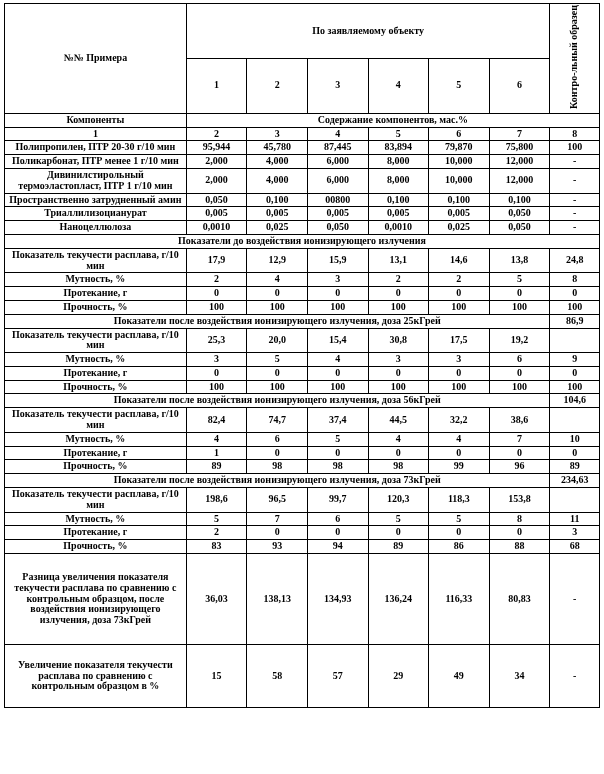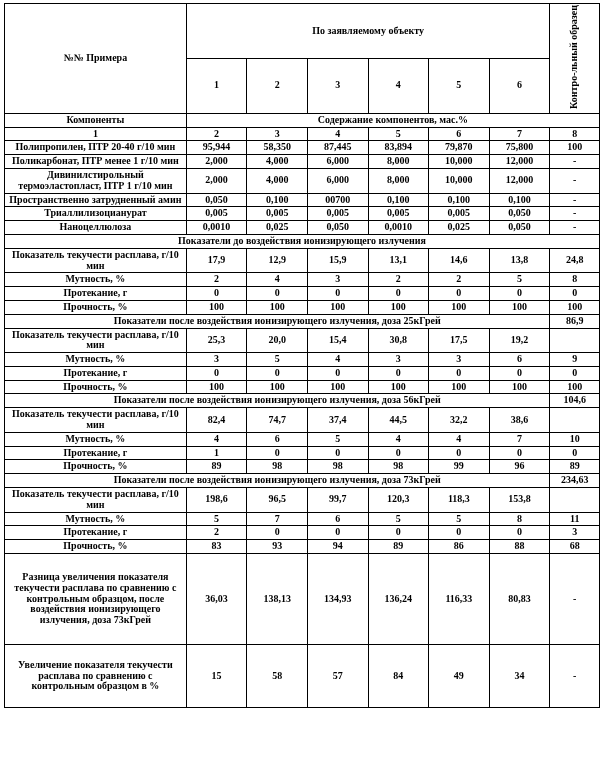--- a/index.html
+++ b/index.html
@@ -103,23 +103,23 @@
         <td class="num">2</td>
         <td class="num">3</td>
         <td class="num">4</td>
         <td class="num">5</td>
         <td class="num">6</td>
         <td class="num">7</td>
         <td class="num">8</td>
       </tr>
 
       <tr>
-        <td class="lbl">Полипропилен, ПТР 20-40 г/10 мин</td>
+        <td class="lbl">Полипропилен, ПТР 20-30 г/10 мин</td>
         <td class="num">95,944</td>
-        <td class="num">58,350</td>
+        <td class="num">45,780</td>
         <td class="num">87,445</td>
         <td class="num">83,894</td>
         <td class="num">79,870</td>
         <td class="num">75,800</td>
         <td class="num">100</td>
       </tr>
 
       <tr>
         <td class="lbl">Поликарбонат, ПТР менее 1 г/10 мин</td>
         <td class="num">2,000</td>
@@ -139,21 +139,21 @@
         <td class="num">8,000</td>
         <td class="num">10,000</td>
         <td class="num">12,000</td>
         <td class="num">-</td>
       </tr>
 
       <tr>
         <td class="lbl">Пространственно затрудненный амин</td>
         <td class="num">0,050</td>
         <td class="num">0,100</td>
-        <td class="num">00700</td>
+        <td class="num">00800</td>
         <td class="num">0,100</td>
         <td class="num">0,100</td>
         <td class="num">0,100</td>
         <td class="num">-</td>
       </tr>
 
       <tr>
         <td class="lbl">Триаллилизоцианурат</td>
         <td class="num">0,005</td>
         <td class="num">0,005</td>
@@ -379,20 +379,20 @@
         <td class="num">116,33</td>
         <td class="num">80,83</td>
         <td class="num">-</td>
       </tr>
 
       <tr>
         <td class="lbl" style="height:60px">Увеличение показателя текучести расплава по сравнению с контрольным образцом в %</td>
         <td class="num">15</td>
         <td class="num">58</td>
         <td class="num">57</td>
-        <td class="num">84</td>
+        <td class="num">29</td>
         <td class="num">49</td>
         <td class="num">34</td>
         <td class="num">-</td>
       </tr>
     </tbody>
   </table>
 </div>
 
 </body></html>

